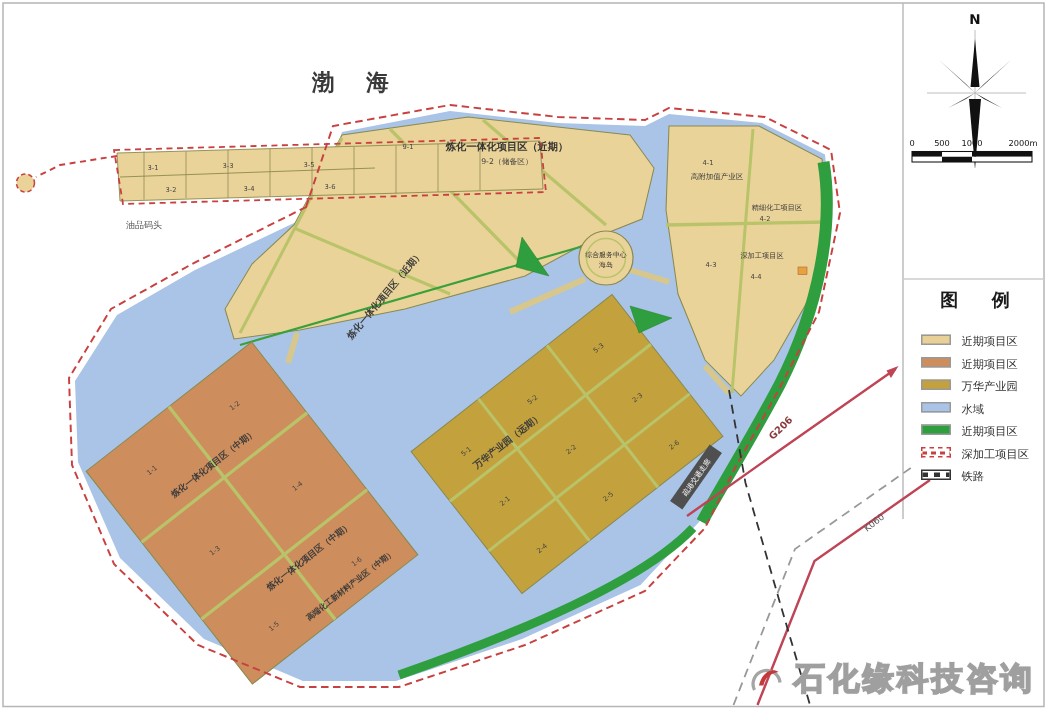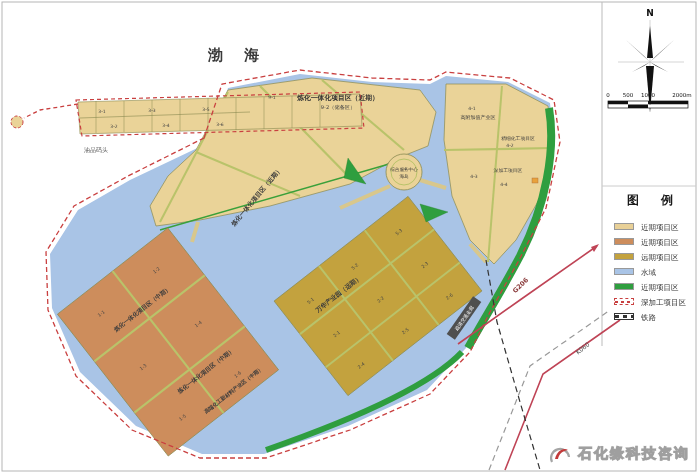--- a/index.html
+++ b/index.html
@@ -13,21 +13,21 @@
   .legend-items{margin-top:14px;}
   .legend-row{display:flex;gap:7px;margin:0 16px 7px 10px;height:8px;}
   .sw{width:20px;height:7px;border:0.5px solid #999;box-sizing:border-box;flex:none;background:#fff;}
   .sw.line-red{border:1px dashed #c94040;
     background:repeating-linear-gradient(90deg,#c94040 0 3px,#fff 3px 6px) center/100% 2px no-repeat #fff;}
   .sw.rail{border:1px solid #333;
     background:repeating-linear-gradient(90deg,#333 0 4px,#fff 4px 8px) center/100% 3px no-repeat #fff;}
   .legend-label{font-size:7.5px;color:#333;white-space:nowrap;}
   
   .watermark{position:absolute;right:10px;bottom:8px;display:flex;align-items:center;gap:6px;}
-  .watermark-text{font-size:14px;font-weight:bold;color:#cfcfcf;letter-spacing:2px;
+  .watermark-text{font-size:21px;font-weight:bold;color:#cfcfcf;letter-spacing:2px;
      -webkit-text-stroke:1px #9f9f9f;text-shadow:0 0 1px #aaa;}
 </style>
 </head>
 <body>
 
 <div class="stage">
 
 <svg width="700" height="474" viewBox="0 0 700 474" style="position:absolute;left:0;top:0;">
 
   <rect x="2" y="2" width="694" height="469" fill="#ffffff" stroke="#b5b5b5" stroke-width="1"></rect>
@@ -208,21 +208,21 @@
     <div class="legend-row">
       <span class="sw" style="background: rgb(232, 208, 151);"></span>
       <span class="legend-label">近期项目区</span>
     </div>
     <div class="legend-row">
       <span class="sw" style="background: rgb(205, 141, 92);"></span>
       <span class="legend-label">近期项目区</span>
     </div>
     <div class="legend-row">
       <span class="sw" style="background: rgb(195, 162, 62);"></span>
-      <span class="legend-label">远期项目区</span>
+      <span class="legend-label">万华产业园</span>
     </div>
     <div class="legend-row">
       <span class="sw" style="background: rgb(169, 196, 230);"></span>
       <span class="legend-label">水域</span>
     </div>
     <div class="legend-row">
       <span class="sw" style="background: rgb(47, 158, 63);"></span>
       <span class="legend-label">近期项目区</span>
     </div>
     <div class="legend-row">

